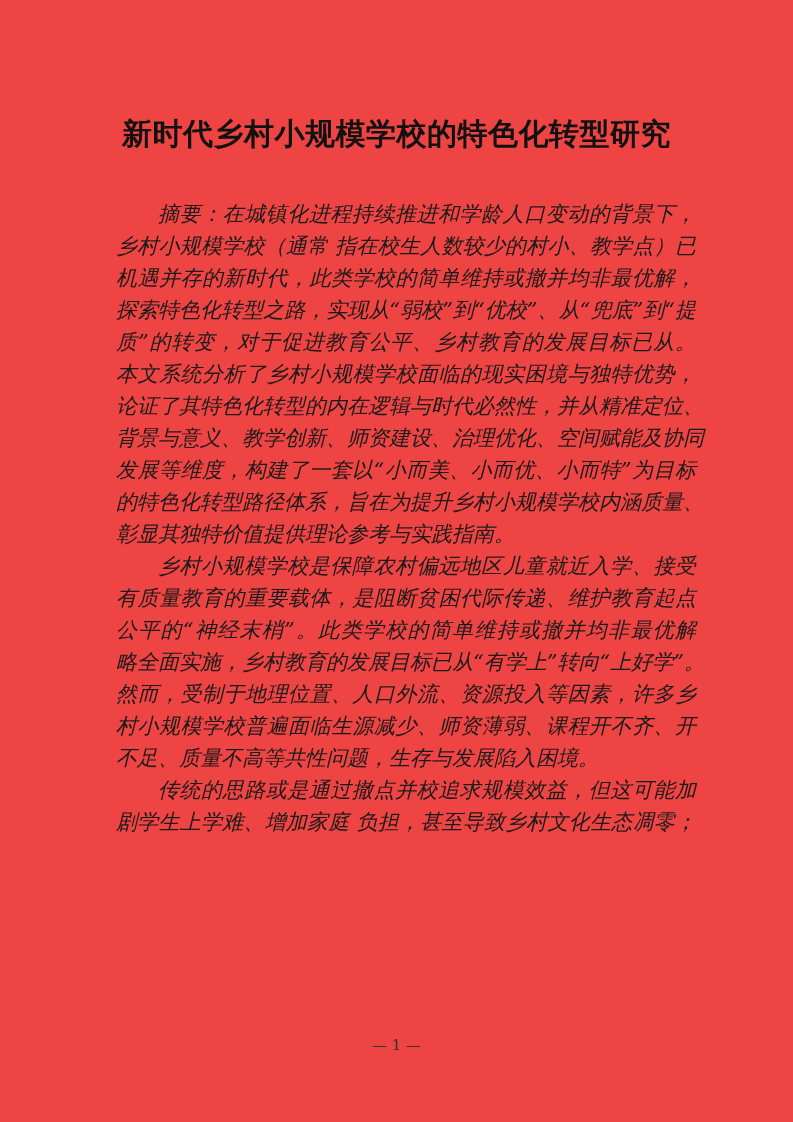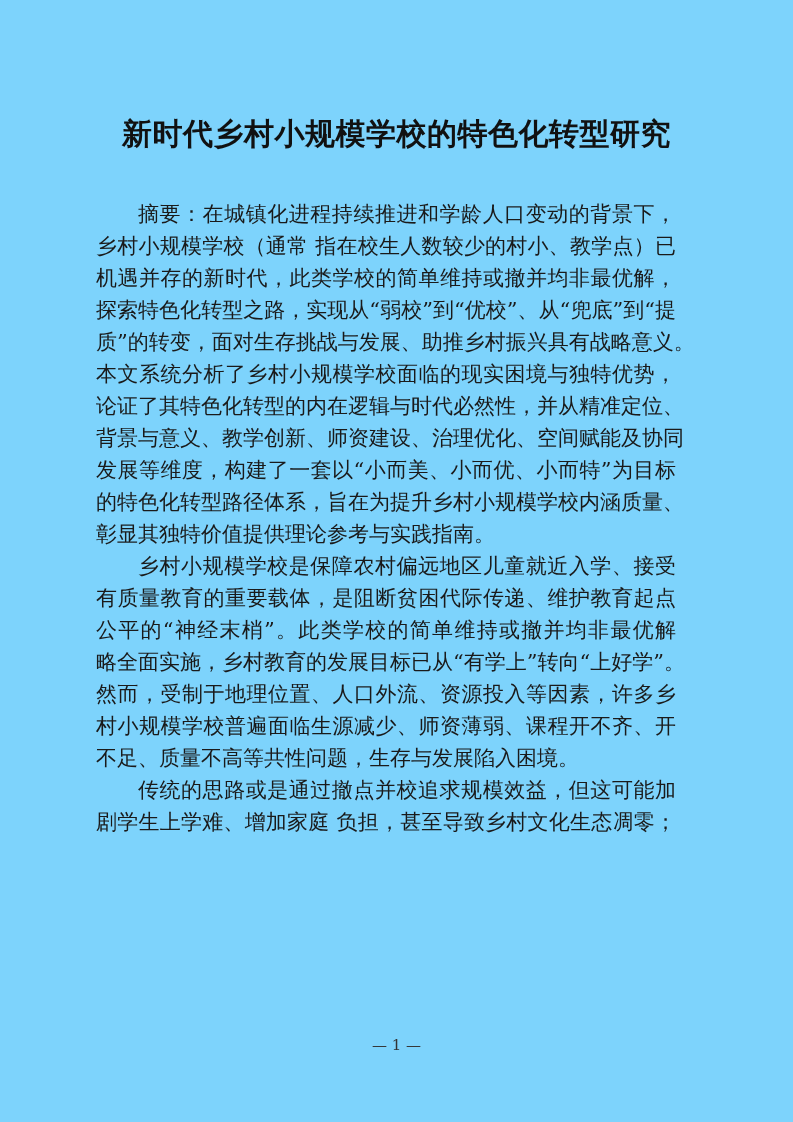--- a/index.html
+++ b/index.html
@@ -1,43 +1,43 @@
 <!DOCTYPE html>
 <html><head>
 <meta charset="utf-8">
 <style>
   html, body { margin: 0; padding: 0; background: #ffffff; }
   body { width: 793px; height: 1122px; position: relative; overflow: hidden;
          font-family: "DejaVu Serif", "Liberation Serif", serif; color: #111; }
-  .page { position: absolute; left: 0; top: 0; width: 793px; height: 1122px; background: #7dd3fc; }
+  .page { position: absolute; left: 0; top: 0; width: 793px; height: 1122px; background: #ef4444; }
   .title { position: absolute; left: 0; width: 793px; top: 112px; text-align: center;
            font-family: "DejaVu Sans", "Liberation Sans", sans-serif; font-weight: bold;
            font-size: 30px; letter-spacing: 0.5px; color: #111; line-height: 44px; }
-  .body { position: absolute; left: 96px; top: 198px; width: 580px; }
+  .body { position: absolute; left: 116px; top: 198px; width: 580px; font-style: italic; }
   .line { height: 32px; line-height: 32px; font-size: 21px; white-space: nowrap;
           text-align: justify; text-align-last: justify; color: #1a1a1a; }
   .line.last { text-align-last: left; }
   .indent { padding-left: 42px; }
   .heading { font-family: "DejaVu Sans", "Liberation Sans", sans-serif; font-weight: bold;
              font-size: 20px; padding-left: 42px; text-align-last: left; }
   .footer { position: absolute; left: 0; width: 793px; top: 1036px; text-align: center;
             font-size: 15px; color: #333; }
 </style>
 </head>
 <body>
 
 <div class="page">
   <div class="title">新时代乡村小规模学校的特色化转型研究</div>
 
   <div class="body">
     <div class="line indent">摘要：在城镇化进程持续推进和学龄人口变动的背景下，</div>
     <div class="line">乡村小规模学校（通常 指在校生人数较少的村小、教学点）已</div>
     <div class="line">机遇并存的新时代，此类学校的简单维持或撤并均非最优解，</div>
     <div class="line">探索特色化转型之路，实现从“弱校”到“优校”、从“兜底”到“提</div>
-    <div class="line">质”的转变，面对生存挑战与发展、助推乡村振兴具有战略意义。</div>
+    <div class="line">质”的转变，对于促进教育公平、乡村教育的发展目标已从。</div>
     <div class="line">本文系统分析了乡村小规模学校面临的现实困境与独特优势，</div>
     <div class="line">论证了其特色化转型的内在逻辑与时代必然性，并从精准定位、</div>
     <div class="line">背景与意义、教学创新、师资建设、治理优化、空间赋能及协同</div>
     <div class="line">发展等维度，构建了一套以“小而美、小而优、小而特”为目标</div>
     <div class="line">的特色化转型路径体系，旨在为提升乡村小规模学校内涵质量、</div>
     <div class="line last">彰显其独特价值提供理论参考与实践指南。</div>
     <div class="line indent">乡村小规模学校是保障农村偏远地区儿童就近入学、接受</div>
     <div class="line">有质量教育的重要载体，是阻断贫困代际传递、维护教育起点</div>
     <div class="line">公平的“神经末梢”。此类学校的简单维持或撤并均非最优解</div>
     <div class="line">略全面实施，乡村教育的发展目标已从“有学上”转向“上好学”。</div>

